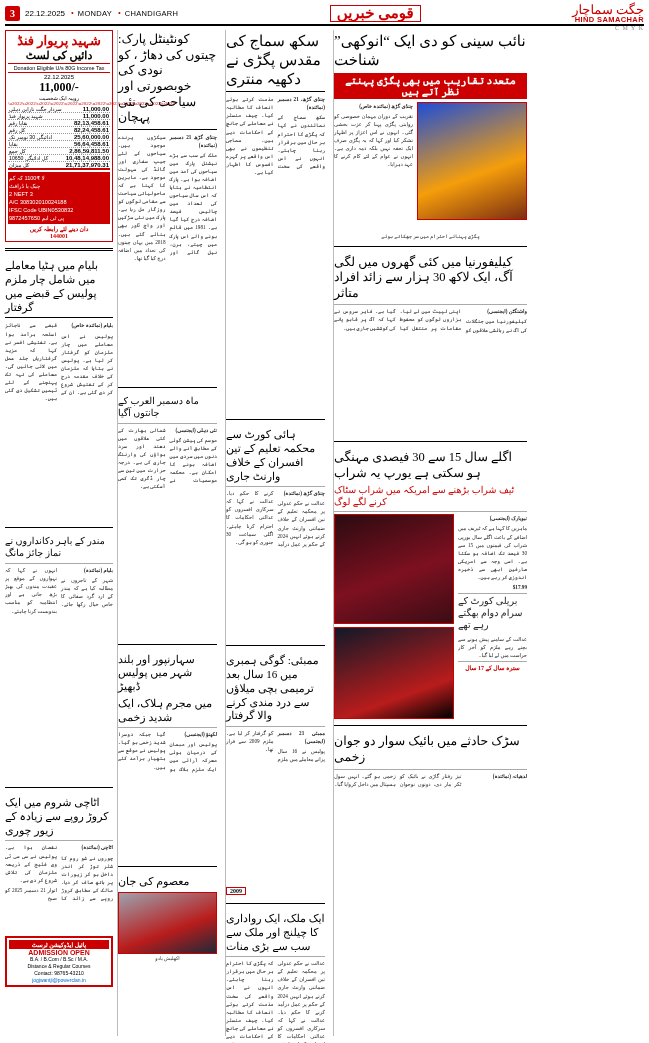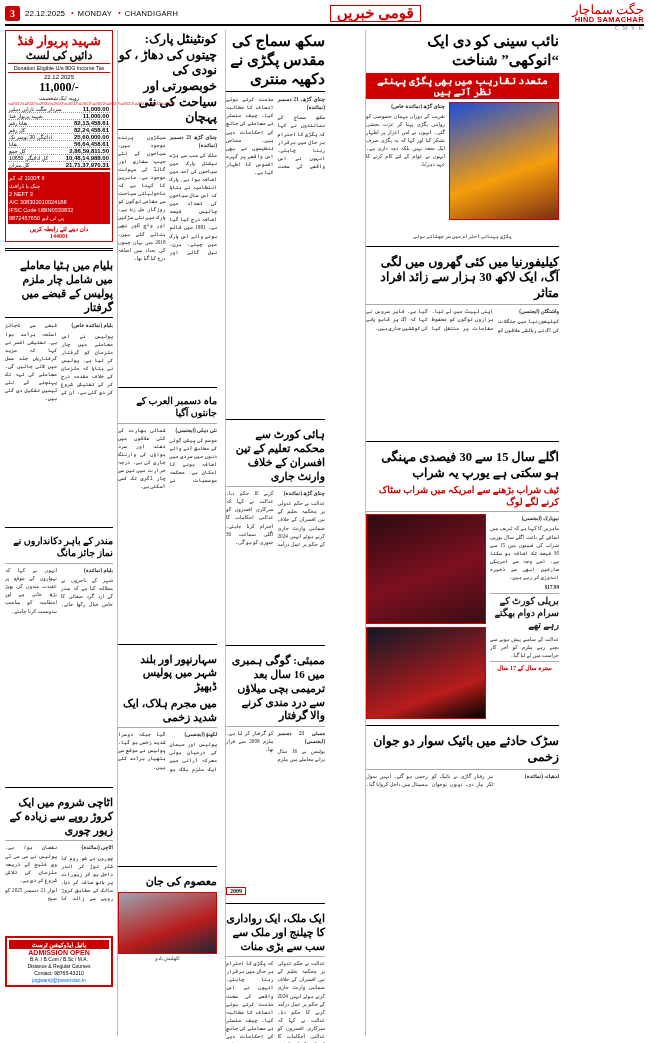--- a/index.html
+++ b/index.html
@@ -63,29 +63,29 @@
   .grid {
     display: flex;
     gap: 4px;
     margin-top: 4px;
     height: 1006px;
   }
   .col { display: flex; flex-direction: column; gap: 3px; }
   .c1 { width: 108px; }
   .c2 { width: 104px; }
   .c3 { width: 104px; }
-  .c5 { width: 198px; margin-left: 32px; }
+  .c5 { width: 198px; }
 
   .vrule { border-left: 1px solid #bbb; }
 
   
   .hl {
     direction: rtl;
-    text-align: right;
-    font-weight: bold;
+    text-align: left;
+    font-weight: normal;
     line-height: 1.25;
     margin: 2px 0 3px 0;
   }
   .hl-xl { font-size: 15px; }
   .hl-lg { font-size: 12.5px; }
   .hl-md { font-size: 11px; }
   .hl-sm { font-size: 9.5px; }
   .hl-red { color: #c00; }
   .hl-box {
     background: #c00; color:#fff; font-size: 10px; padding: 2px 11px; text-align:center;

